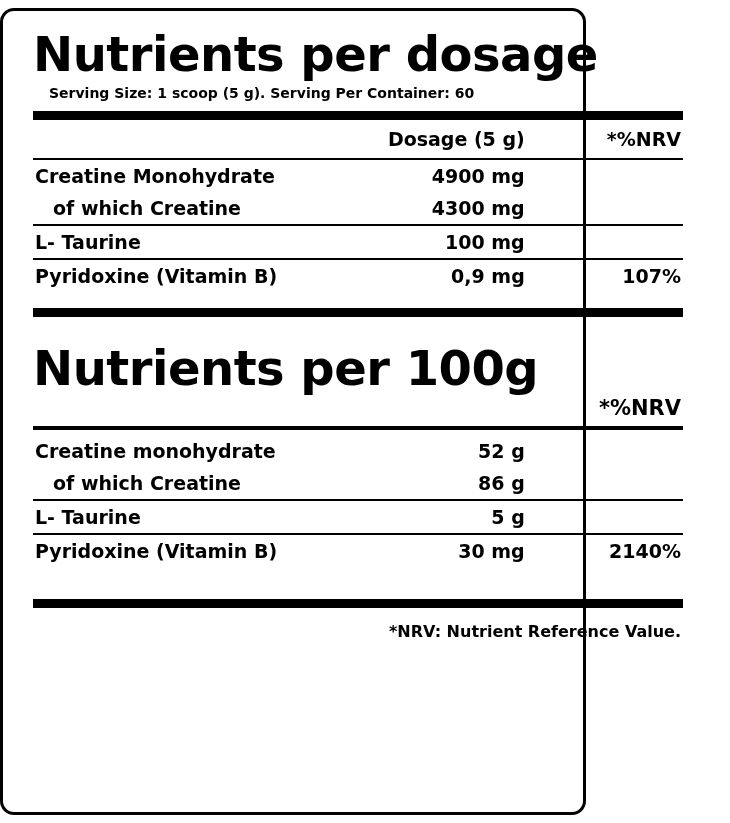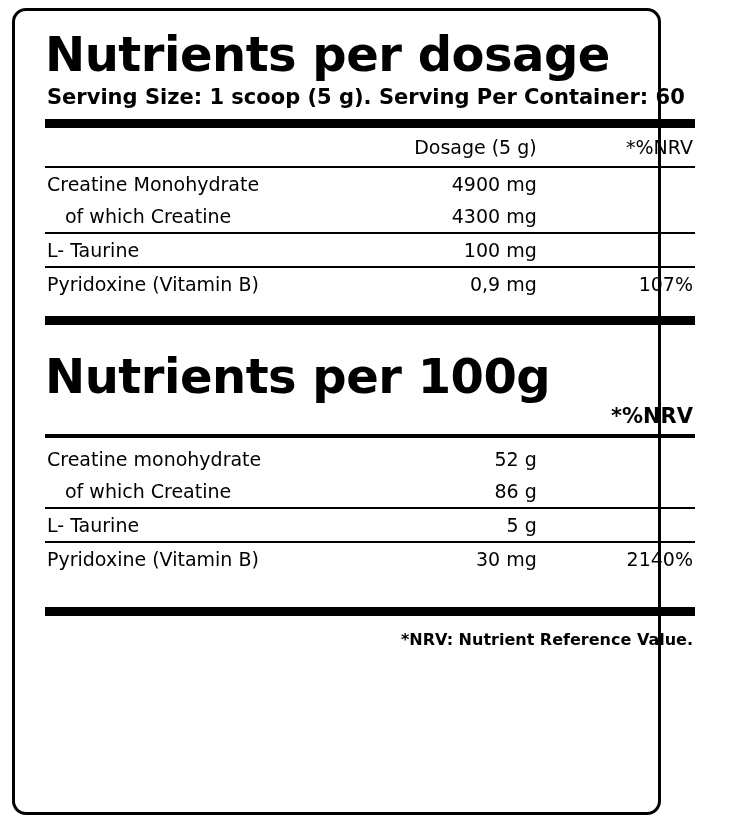--- a/index.html
+++ b/index.html
@@ -9,23 +9,23 @@
   }
   body {
     width: 730px;
     height: 823px;
     font-family: "DejaVu Sans", sans-serif;
     color: #000000;
     overflow: hidden;
   }
   .panel {
     position: absolute;
-    left: 12px;
+    left: 0;
     top: 8px;
-    width: 649px;
+    width: 586px;
     height: 807px;
     box-sizing: border-box;
     border: 3px solid #000000;
     border-radius: 14px;
     background: #ffffff;
   }
   .inner {
     position: absolute;
     left: 30px;
     top: 18px;
@@ -33,44 +33,44 @@
   }
   .big-title {
     font-size: 48px;
     font-weight: bold;
     letter-spacing: -0.5px;
     line-height: 1.05;
     margin: 0 0 6px 0;
     white-space: nowrap;
   }
   .serving-line {
-    font-size: 21px;
+    font-size: 14px;
     font-weight: bold;
-    margin: 6px 0 10px 2px;
+    margin: 6px 0 10px 16px;
     white-space: nowrap;
   }
   .rule-thick {
     height: 9px;
     background: #000000;
     margin: 6px 0 0 0;
   }
   .rule-med {
     height: 4px;
     background: #000000;
     margin: 0;
   }
   table.nutri {
     width: 100%;
     border-collapse: collapse;
     table-layout: fixed;
   }
   table.nutri td, table.nutri th {
     padding: 5px 0 5px 0;
     font-size: 19px;
-    font-weight: normal;
+    font-weight: bold;
     vertical-align: bottom;
   }
   .col-name { width: 52%; text-align: left; padding-left: 2px !important; }
   .col-dose { width: 26%; text-align: right; padding-right: 18px !important; }
   .col-nrv  { width: 22%; text-align: right; padding-right: 2px !important; }
   .hdr td {
     font-size: 21px;
     font-weight: bold;
     padding-top: 8px !important;
     padding-bottom: 8px !important;

